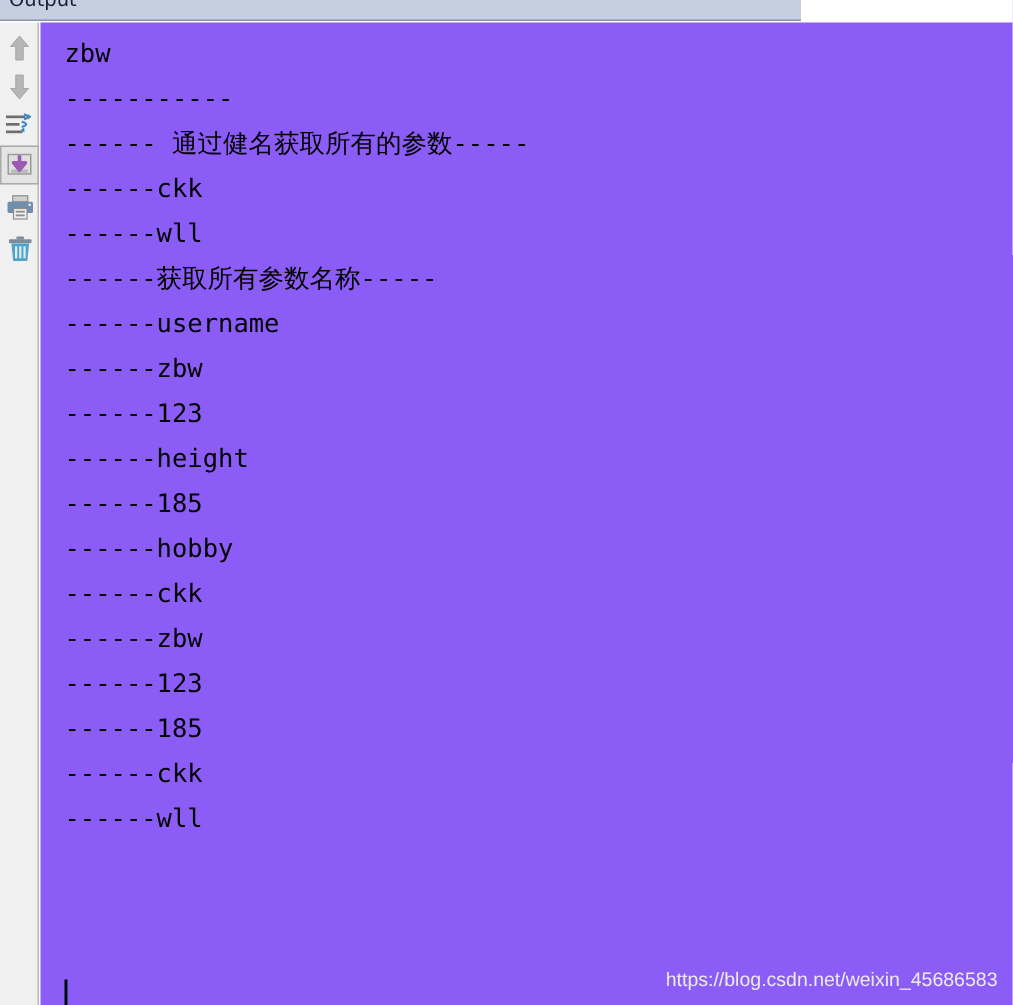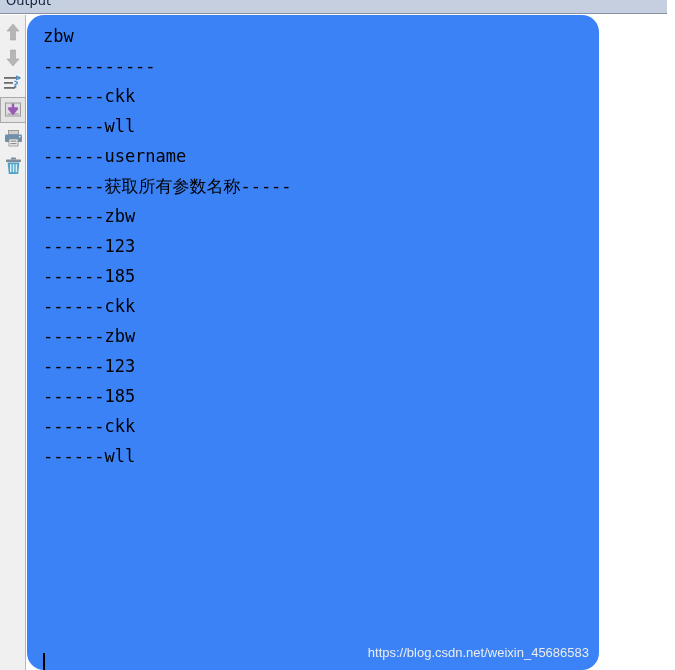--- a/index.html
+++ b/index.html
@@ -20,21 +20,21 @@
     height: 670px;
     background: #ffffff;
     box-sizing: border-box;
   }
 
   
   .tabstrip {
     position: absolute;
     left: 0;
     top: 0;
-    width: 667px;
+    width: 534px;
     height: 14px;
     background: #c5cfe0;
     border-bottom: 1px solid #8a93a3;
     box-sizing: border-box;
     overflow: hidden;
   }
   .tabstrip .tab-label {
     position: absolute;
     left: 6px;
     top: -7px;
@@ -69,25 +69,24 @@
     background: #e4e4e4;
     border: 1px solid #a9a9a9;
   }
   .tool-btn svg { display: block; }
 
   
   .output-area {
     position: absolute;
     left: 27px;
     top: 15px;
-    width: 572px;
+    width: 648px;
     height: 655px;
-    background: #3b82f6;
+    background: #8b5cf6;
     overflow: hidden;
-    border-radius: 17px;
   }
   .out-lines {
     position: absolute;
     left: 16px;
     top: 6px;
     margin: 0;
     padding: 0;
     list-style: none;
   }
   .out-line {
@@ -196,27 +195,30 @@
         </svg>
       </span>
     </div>
 
   </div>
 
   <div class="output-area">
     <div class="out-lines" id="out-lines">
         <div class="out-line">zbw</div>
         <div class="out-line">-----------</div>
+        <div class="out-line">------ 通过健名获取所有的参数-----</div>
         <div class="out-line">------ckk</div>
         <div class="out-line">------wll</div>
+        <div class="out-line">------获取所有参数名称-----</div>
         <div class="out-line">------username</div>
-        <div class="out-line">------获取所有参数名称-----</div>
         <div class="out-line">------zbw</div>
         <div class="out-line">------123</div>
+        <div class="out-line">------height</div>
         <div class="out-line">------185</div>
+        <div class="out-line">------hobby</div>
         <div class="out-line">------ckk</div>
         <div class="out-line">------zbw</div>
         <div class="out-line">------123</div>
         <div class="out-line">------185</div>
         <div class="out-line">------ckk</div>
         <div class="out-line">------wll</div>
       </div>
     <div class="caret"></div>
     <div class="watermark">https://blog.csdn.net/weixin_45686583</div>
   </div>

